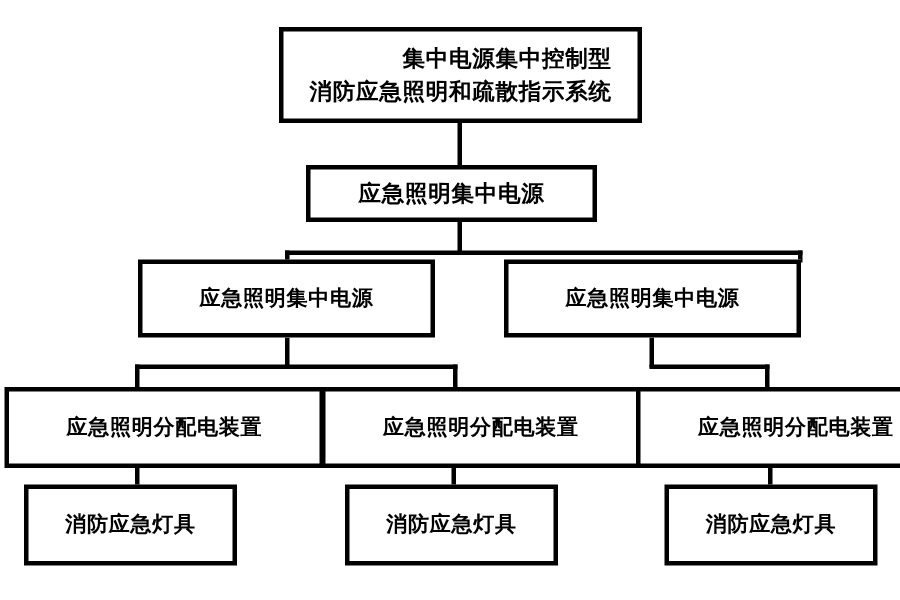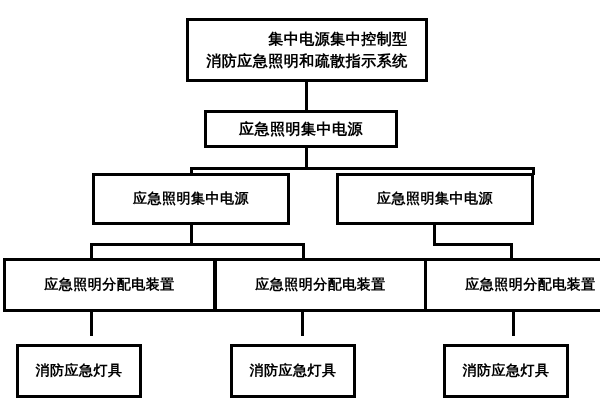--- a/index.html
+++ b/index.html
@@ -69,22 +69,22 @@
     top: 258px;
     width: 213px;
     height: 54px;
   }
   #node-dist-1 { left: 3px; }
   #node-dist-2 { left: 214px; }
   #node-dist-3 { left: 424px; }
   .dist-box .node-label { font-size: 14px; }
 
   .lamp-box {
-    top: 344px;
-    width: 126px;
+    top: 323px;
+    width: 142px;
     height: 54px;
   }
   #node-lamp-1 { left: 16px; }
   #node-lamp-2 { left: 230px; }
   #node-lamp-3 { left: 443px; }
   .lamp-box .node-label { font-size: 14px; }
 
   
   .conn {
     position: absolute;

